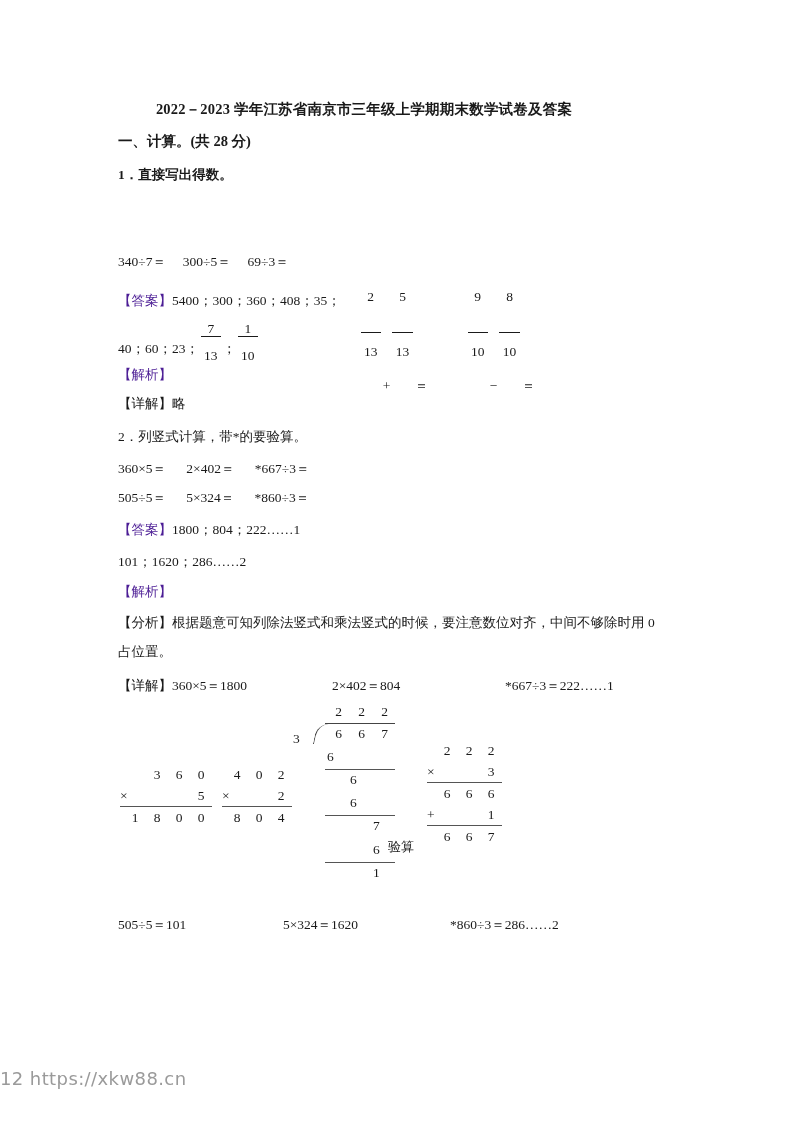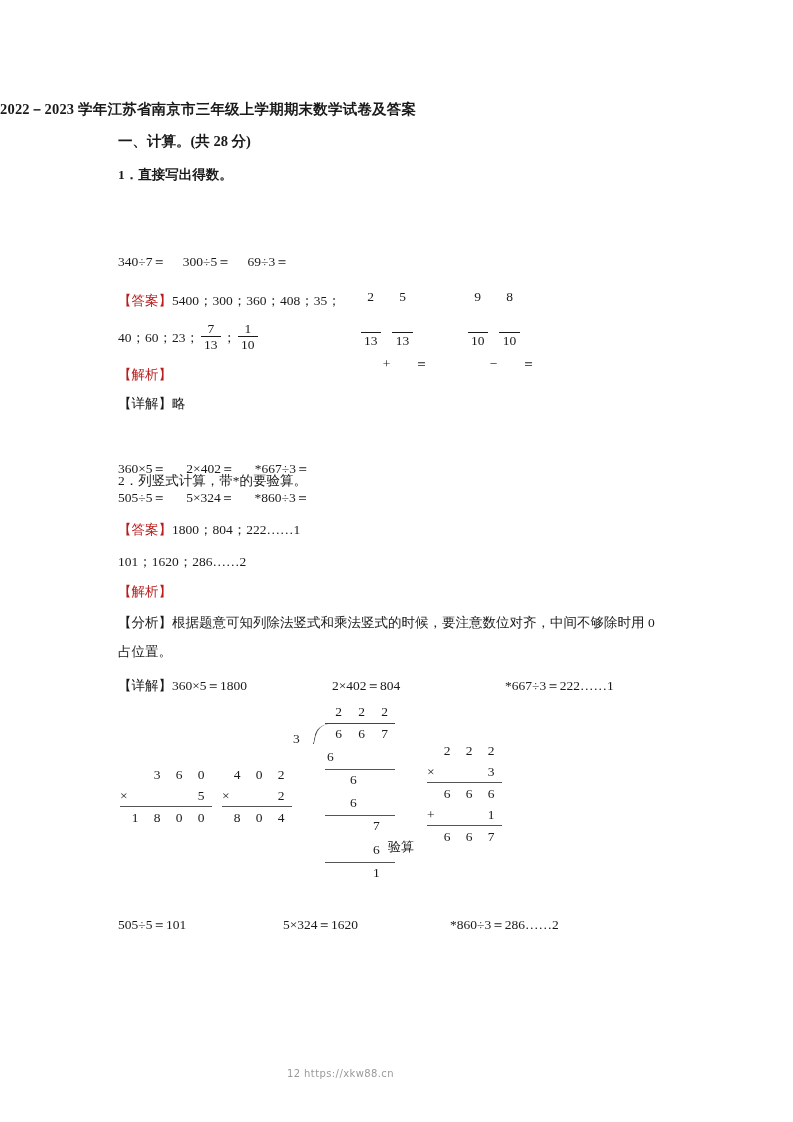--- a/index.html
+++ b/index.html
@@ -9,37 +9,37 @@
     font-family:"Liberation Serif","DejaVu Serif",serif;
     color:#1a1a1a;
     position:relative;
     overflow:hidden;
   }
   .page{position:relative;width:793px;height:1122px;}
 
   
   .doc-title{
     position:absolute;left:0;top:100px;width:728px;
-    font-weight:bold;font-size:14.5px;letter-spacing:.2px;
+    text-align:center;font-weight:bold;font-size:14.5px;letter-spacing:.2px;
   }
   .sec-head{
     position:absolute;left:118px;font-weight:bold;font-size:14.5px;
   }
   .qline{position:absolute;font-size:13.5px;white-space:pre;}
   .para{position:absolute;font-size:13.5px;}
-  .lbl{color:#b91c1c;}
+  .lbl{color:#4c1d95;}
 
   
   .frac{
     display:inline-block;vertical-align:-0.55em;
     text-align:center;font-size:13.5px;line-height:1.06;
     margin:0 2px;
   }
   .frac .num{display:block;padding:0 3px;}
-  .frac .den{display:block;padding:1px 3px;border-top:1px solid #1a1a1a;}
+  .frac .den{display:block;padding:12px 3px;border-top:1px solid #1a1a1a;}
 
   
   .vcalc{position:absolute;font-size:13.5px;}
   .vrow{display:flex;justify-content:flex-end;align-items:center;height:21px;}
   .vrow .op{position:absolute;left:0;}
   .cell{width:22px;text-align:center;}
   .rule{border-top:1.3px solid #555;}
 
   
   .ldiv{position:absolute;font-size:13.5px;}
@@ -56,23 +56,23 @@
   .ldiv .topbar{position:absolute;left:32px;top:21px;width:70px;border-top:1.3px solid #444;}
   .dg{display:inline-block;width:23px;text-align:center;}
 
   .step{position:absolute;font-size:13.5px;}
   .stepbar{position:absolute;border-top:1.3px solid #555;}
 
   .yanlabel{position:absolute;font-size:13px;}
 
   
   .footer{
-    position:absolute;left:0;top:1068px;width:681px;text-align:center;
+    position:absolute;left:0;top:1068px;width:681px;
     font-family:"DejaVu Sans","Liberation Sans",sans-serif;
-    font-size:10px;color:#9a9a9a;letter-spacing:.4px;
+    font-size:18px;color:#9a9a9a;letter-spacing:.4px;
   }
 </style>
 </head>
 <body>
 
 <div class="page">
 
   <div class="doc-title">2022－2023 学年江苏省南京市三年级上学期期末数学试卷及答案</div>
 
   <div class="sec-head" style="top:132px;">一、计算。(共 28 分)</div>
@@ -115,21 +115,21 @@
       <span class="den">10</span>
     </span>
   </div>
 
   <div class="para lbl" style="left:118px;top:366px;">【解析】</div>
 
   <div class="para" style="left:118px;top:395px;">
     <span>【详解】</span><span>略</span>
   </div>
 
-  <div class="qline" style="left:118px;top:428px;margin-top:44px;">2．列竖式计算，带*的要验算。</div>
+  <div class="qline" style="left:118px;top:428px;">2．列竖式计算，带*的要验算。</div>
 
   <div class="qline" style="left:118px;top:460px;">360×5＝      2×402＝      *667÷3＝</div>
   <div class="qline" style="left:118px;top:489px;">505÷5＝      5×324＝      *860÷3＝</div>
 
   <div class="para" style="left:118px;top:521px;">
     <span class="lbl">【答案】</span><span>1800；804；222……1</span>
   </div>
   <div class="para" style="left:118px;top:553px;">101；1620；286……2</div>
 
   <div class="para lbl" style="left:118px;top:583px;">【解析】</div>

